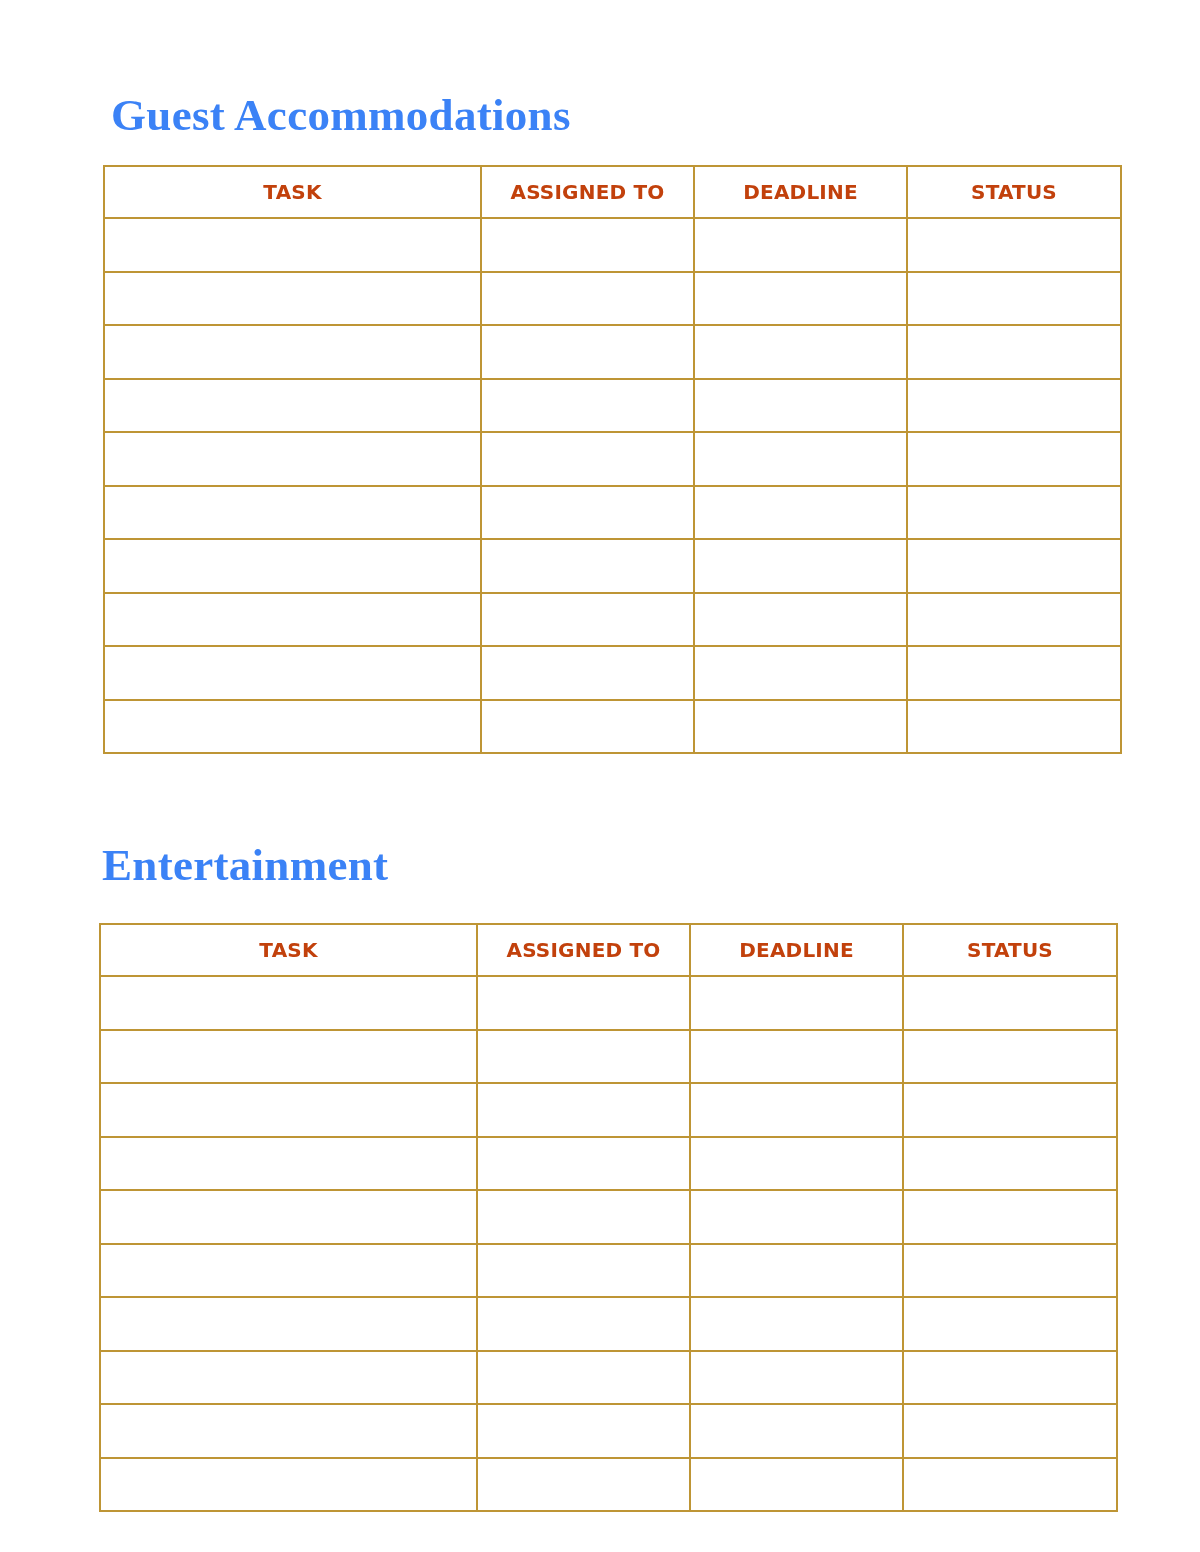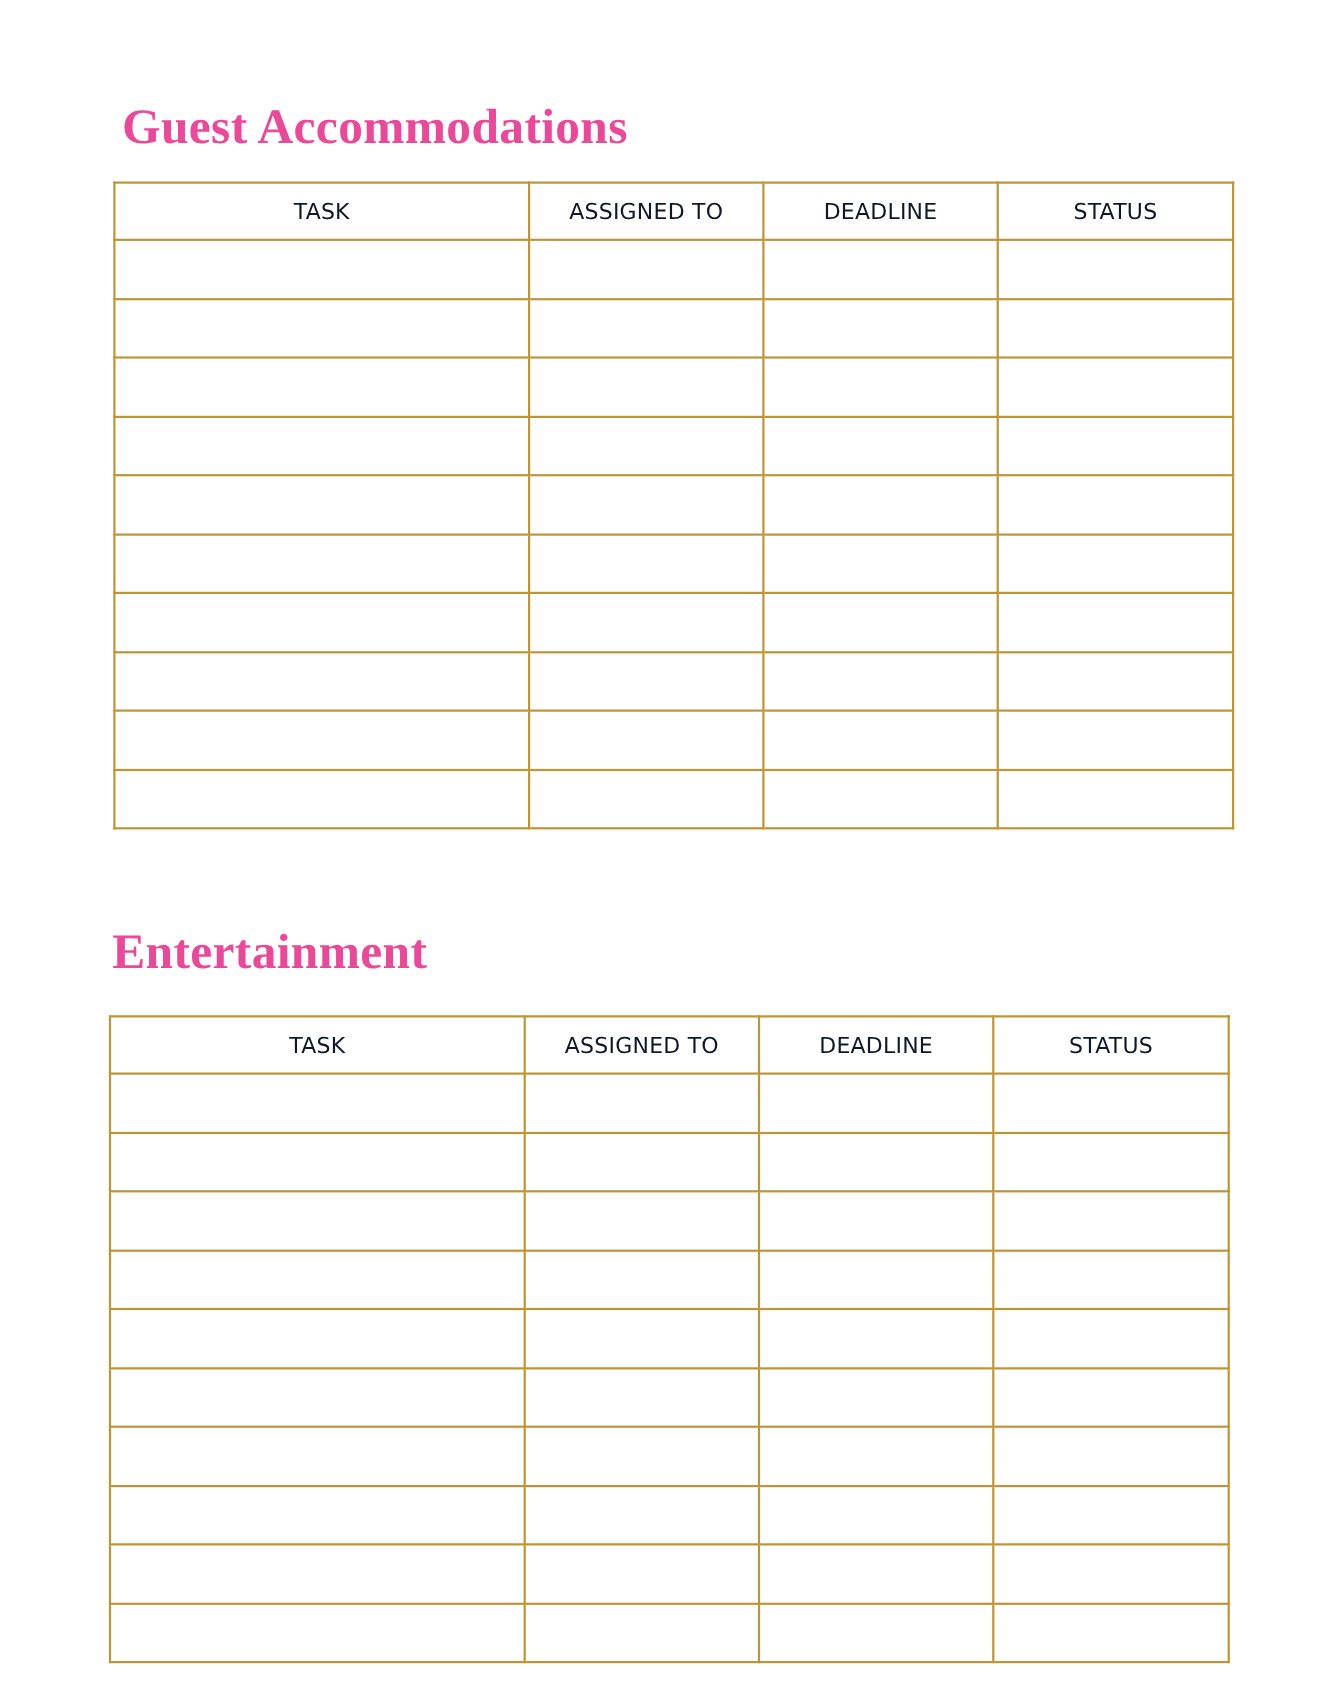--- a/index.html
+++ b/index.html
@@ -14,21 +14,21 @@
       overflow: hidden;
       font-family: "Liberation Sans", sans-serif;
     }
     .section-title {
       position: absolute;
       margin: 0;
       font-family: "Liberation Serif", "DejaVu Serif", serif;
       font-weight: bold;
       font-size: 45px;
       line-height: 1;
-      color: #ec4899;
+      color: #3b82f6;
       letter-spacing: 0.3px;
     }
     #title-1 { left: 111px; top: 93px; }
     #title-2 { left: 102px; top: 843px; }
 
     .planner-table {
       position: absolute;
       border-collapse: collapse;
       table-layout: fixed;
       width: 1017px;
@@ -38,23 +38,23 @@
 
     .planner-table th,
     .planner-table td {
       border: 2px solid #BE9535;
       padding: 0;
       background: #ffffff;
     }
     .planner-table th {
       height: 50px;
       font-family: "DejaVu Sans", sans-serif;
-      font-weight: normal;
+      font-weight: bold;
       font-size: 20px;
-      color: #0f172a;
+      color: #c2410c;
       vertical-align: middle;
       letter-spacing: 0.2px;
     }
     .planner-table td {
       height: 51.5px;
     }
     col.c-task { width: 377px; }
     col.c-assigned { width: 213px; }
     col.c-deadline { width: 213px; }
     col.c-status { width: 214px; }

